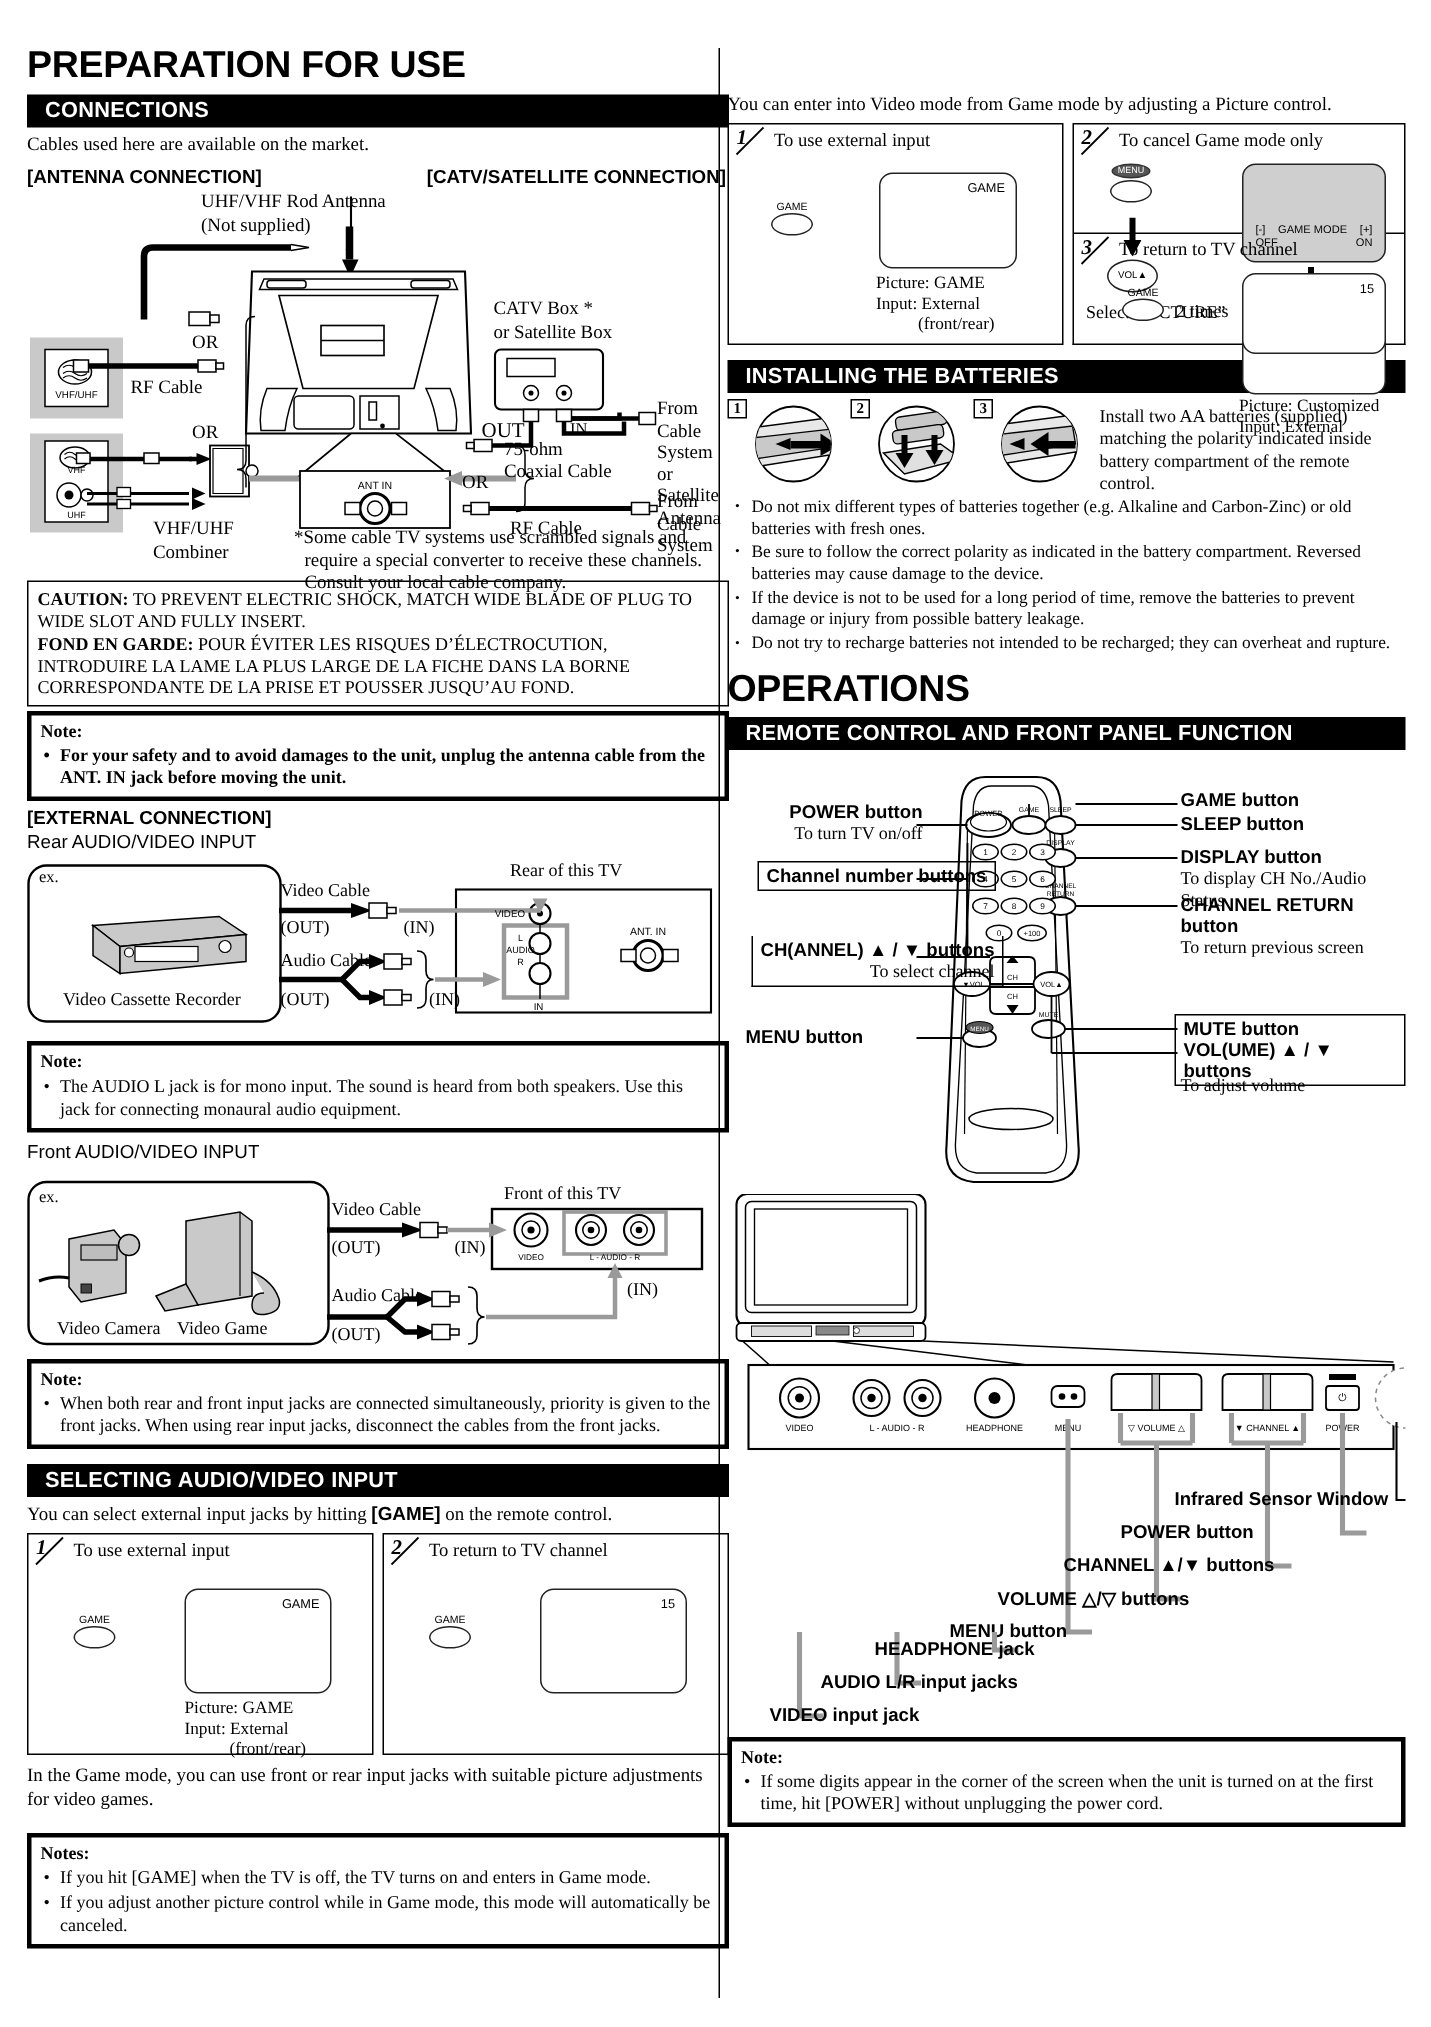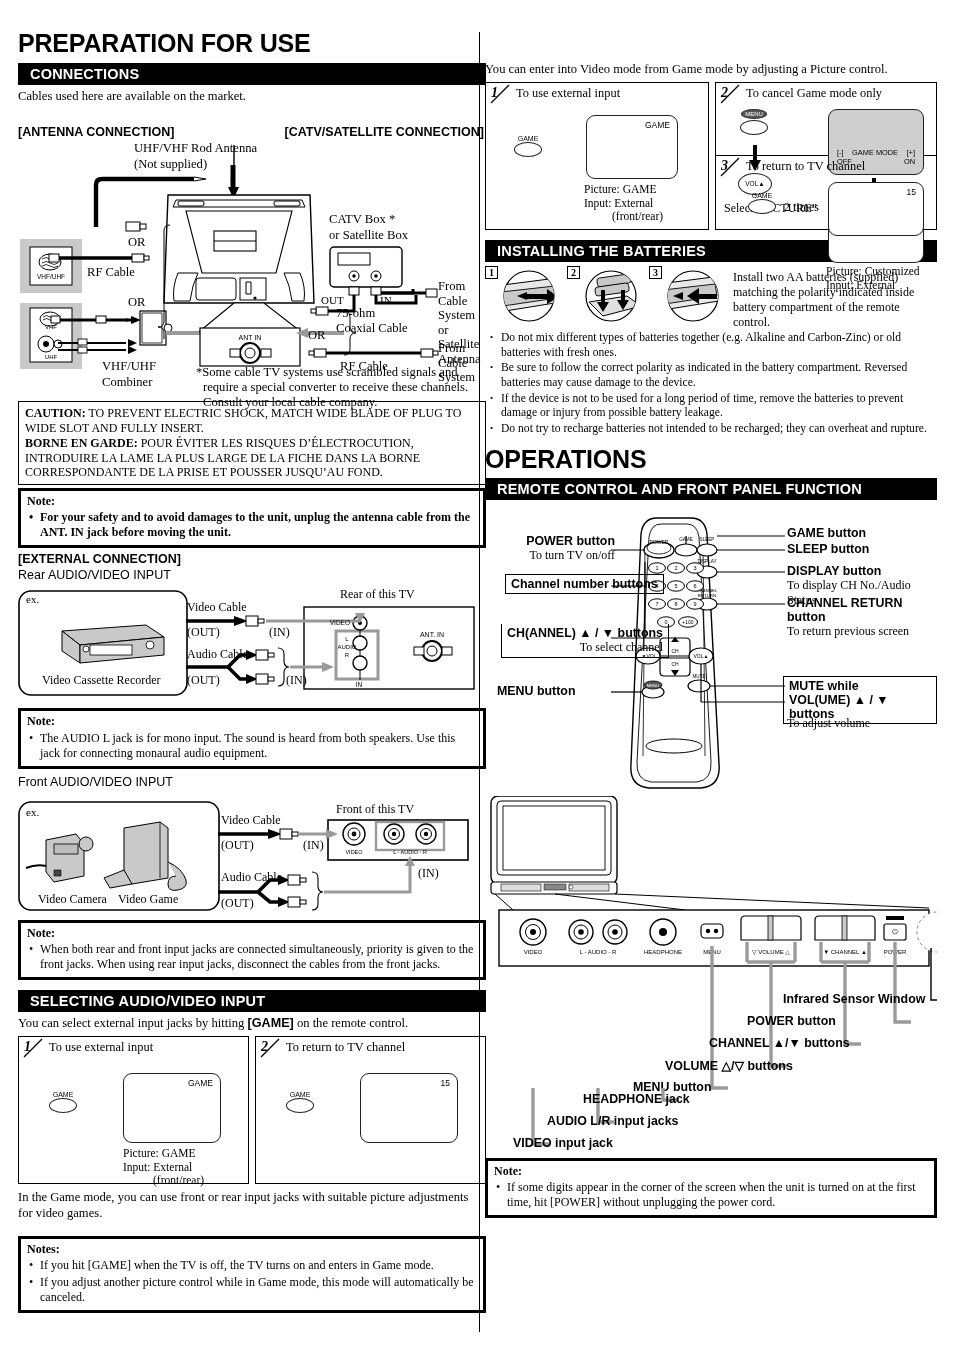--- a/index.html
+++ b/index.html
@@ -102,21 +102,21 @@
 <div class="page">
 
   <div class="vrule"></div>
 
   <div class="col col-l" style="top:30px;">
 
     <div class="h1">PREPARATION FOR USE</div>
 
     <div class="bar">CONNECTIONS</div>
 
-    <div class="body-t" style="margin-bottom:16px;">Cables used here are available on the market.</div>
+    <div class="body-t" style="margin-bottom:2px;">Cables used here are available on the market.</div>
 
     <div style="display:flex; justify-content:space-between; align-items:flex-start;">
       <div class="sub-sans">[ANTENNA CONNECTION]</div>
       <div class="sub-sans" style="margin-right:2px;">[CATV/SATELLITE CONNECTION]</div>
     </div>
 
     <div class="dia" style="height:252px; margin-top:2px;">
       <svg width="468" height="252" viewBox="0 0 468 252">
         <g fill="none" stroke="#000" stroke-width="1.1">
 
@@ -253,21 +253,21 @@
       <div style="position:absolute; left:110px; top:152px;" class="body-t">OR</div>
       <div style="position:absolute; left:69px; top:122px;" class="body-t">RF Cable</div>
       <div style="position:absolute; left:84px; top:216px;" class="body-t">
         <div>VHF/UHF</div>
         <div>Combiner</div>
       </div>
       <div style="position:absolute; left:311px; top:69px;" class="body-t">
         <div>CATV Box *</div>
         <div>or Satellite Box</div>
       </div>
-      <div style="position:absolute; left:303px; top:151px; font-family:'Liberation Serif',serif; font-size:11px;">OUT</div>
+      <div style="position:absolute; left:303px; top:151px; font-family:'Liberation Serif',serif; font-size:14px;">OUT</div>
       <div style="position:absolute; left:362px; top:151px; font-family:'Liberation Serif',serif; font-size:11px;">IN</div>
       <div style="position:absolute; left:420px; top:136px; line-height:1.16;" class="body-t">
         <div>From Cable</div>
         <div>System</div>
         <div>or Satellite</div>
         <div>Antenna</div>
       </div>
       <div style="position:absolute; left:318px; top:163px; line-height:1.16;" class="body-t">
         <div>75-ohm</div>
         <div>Coaxial Cable</div>
@@ -280,21 +280,21 @@
       <div style="position:absolute; left:322px; top:216px;" class="body-t">RF Cable</div>
       <div style="position:absolute; left:178px; top:222px; line-height:1.18;" class="body-t">
         <div>*Some cable TV systems use scrambled signals and</div>
         <div style="padding-left:7px;">require a special converter to receive these channels.</div>
         <div style="padding-left:7px;">Consult your local cable company.</div>
       </div>
     </div>
 
     <div class="box" style="margin-top:6px; font-size:12px; line-height:1.22;">
       <div><span class="bld">CAUTION:</span><span> TO PREVENT ELECTRIC SHOCK, MATCH WIDE BLADE OF PLUG TO WIDE SLOT AND FULLY INSERT.</span></div>
-      <div style="margin-top:1px;"><span class="bld">BORNE EN GARDE:</span><span> POUR ÉVITER LES RISQUES D’ÉLECTROCUTION, INTRODUIRE LA LAME LA PLUS LARGE DE LA FICHE DANS LA BORNE CORRESPONDANTE DE LA PRISE ET POUSSER JUSQU’AU FOND.</span></div>
+      <div style="margin-top:1px;"><span class="bld">FOND EN GARDE:</span><span> POUR ÉVITER LES RISQUES D’ÉLECTROCUTION, INTRODUIRE LA LAME LA PLUS LARGE DE LA FICHE DANS LA BORNE CORRESPONDANTE DE LA PRISE ET POUSSER JUSQU’AU FOND.</span></div>
     </div>
 
     <div class="note-box" style="margin-top:3px;">
       <div class="bld">Note:</div>
       <ul class="bl">
         <li class="bld">For your safety and to avoid damages to the unit, unplug the antenna cable from the ANT. IN jack before moving the unit.</li>
       </ul>
     </div>
 
     <div class="sub-sans">[EXTERNAL CONNECTION]</div>
@@ -813,21 +813,21 @@
       </div>
       <div style="position:absolute; left:302px; top:58px;">
         <div class="lbl-sansb">DISPLAY button</div>
         <div class="lbl-ser">To display CH No./Audio Status</div>
       </div>
       <div style="position:absolute; left:302px; top:90px;">
         <div class="lbl-sansb">CHANNEL RETURN button</div>
         <div class="lbl-ser">To return previous screen</div>
       </div>
       <div class="calloutbox" style="position:absolute; left:298px; top:170px;">
-        <div class="lbl-sansb">MUTE while</div>
+        <div class="lbl-sansb">MUTE button</div>
         <div class="lbl-sansb">VOL(UME) ▲ / ▼ buttons</div>
       </div>
       <div style="position:absolute; left:302px; top:210px;">
         <div class="lbl-ser">To adjust volume</div>
       </div>
     </div>
 
     <div class="dia" style="height:300px; margin-top:-10px;">
       <svg width="452" height="300" viewBox="0 0 452 300">
 

